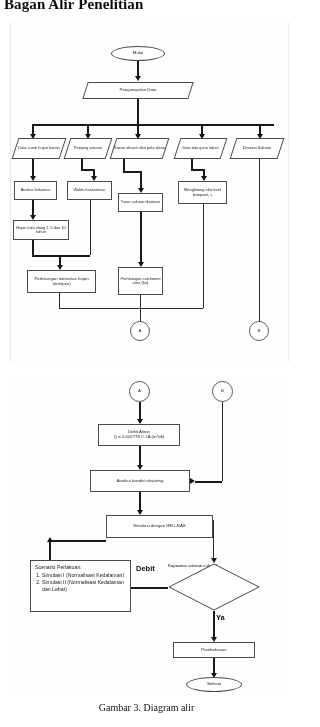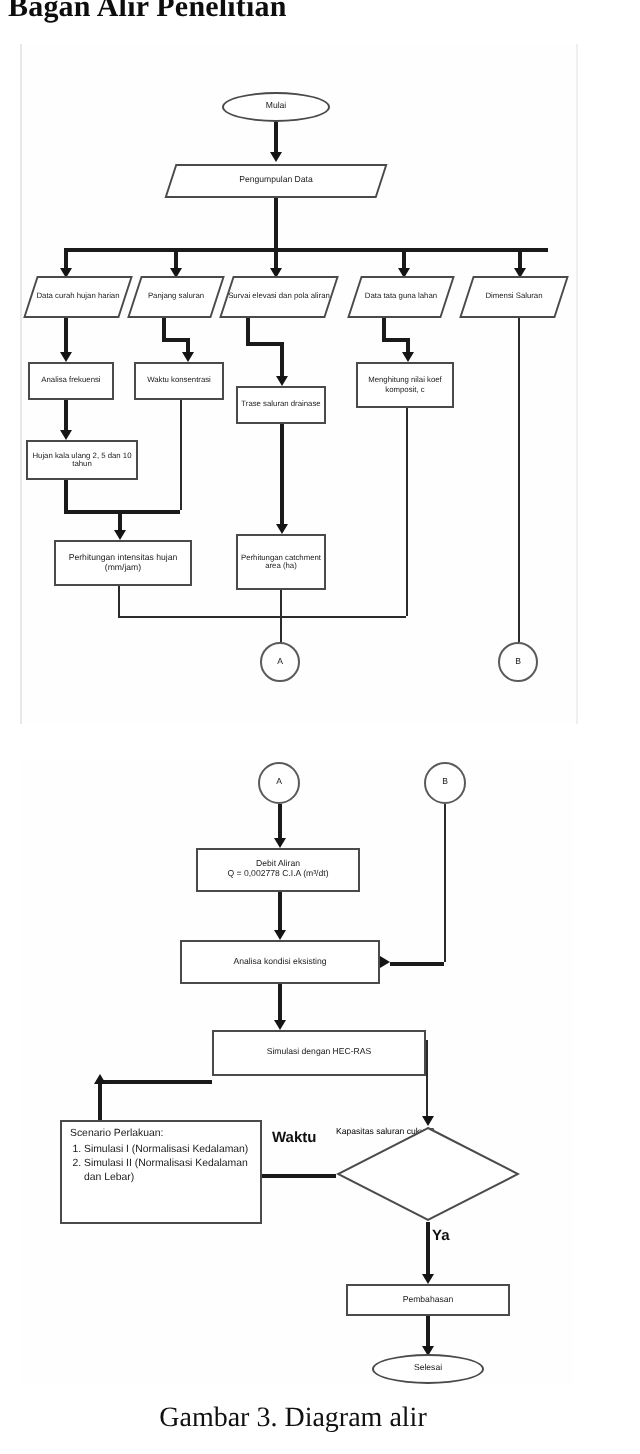--- a/index.html
+++ b/index.html
@@ -17,21 +17,21 @@
     position:absolute;left:4px;top:-4px;
     font-family:"Liberation Serif", serif;
     font-weight:bold;font-size:15px;
     letter-spacing:.1px;
     color:#0d0d0d;
   }
   .caption{
     position:absolute;left:0;top:702px;width:293px;
     text-align:center;
     font-family:"Liberation Serif", serif;
-    font-size:14px;color:#111;
+    font-size:10px;color:#111;
   }
 
   
   .panel{position:absolute;background:#fefefe;}
   #panel-top{left:10px;top:22px;width:277px;height:340px;border-left:1px solid #e8e8e8;border-right:1px solid #efefef;}
   #panel-bottom{left:10px;top:380px;width:277px;height:312px;}
 
   
   .node{position:absolute;box-sizing:border-box;
     display:flex;align-items:center;justify-content:center;
@@ -240,21 +240,21 @@
       <svg class="diam" viewBox="0 0 92 48" preserveAspectRatio="none">
         <polygon points="46,1 91,24 46,47 1,24" fill="#ffffff" stroke="#4a4a4a" stroke-width="1"></polygon>
       </svg>
       <div class="lbl t45">
         <span>Kapasitas saluran cukup?</span>
       </div>
     </div>
 
     <div class="ln lnh thick" style="left:121px;top:207px;width:37px;"></div>
     <div class="arrow right" style="left:116px;top:203.8px;"></div>
-    <div class="edgelabel" style="left:126px;top:184px;">Waktu</div>
+    <div class="edgelabel" style="left:126px;top:184px;">Debit</div>
 
     <div class="node proc scen" style="left:20px;top:180px;width:101px;height:52px;display:block;">
       <div>Scenario Perlakuan:</div>
       <ol>
         <li>Simulasi I (Normalisasi Kedalaman)</li>
         <li>Simulasi II (Normalisasi Kedalaman dan Lebar)</li>
       </ol>
     </div>
 
     <div class="ln lnv thick" style="left:39px;top:160px;height:20px;"></div>

